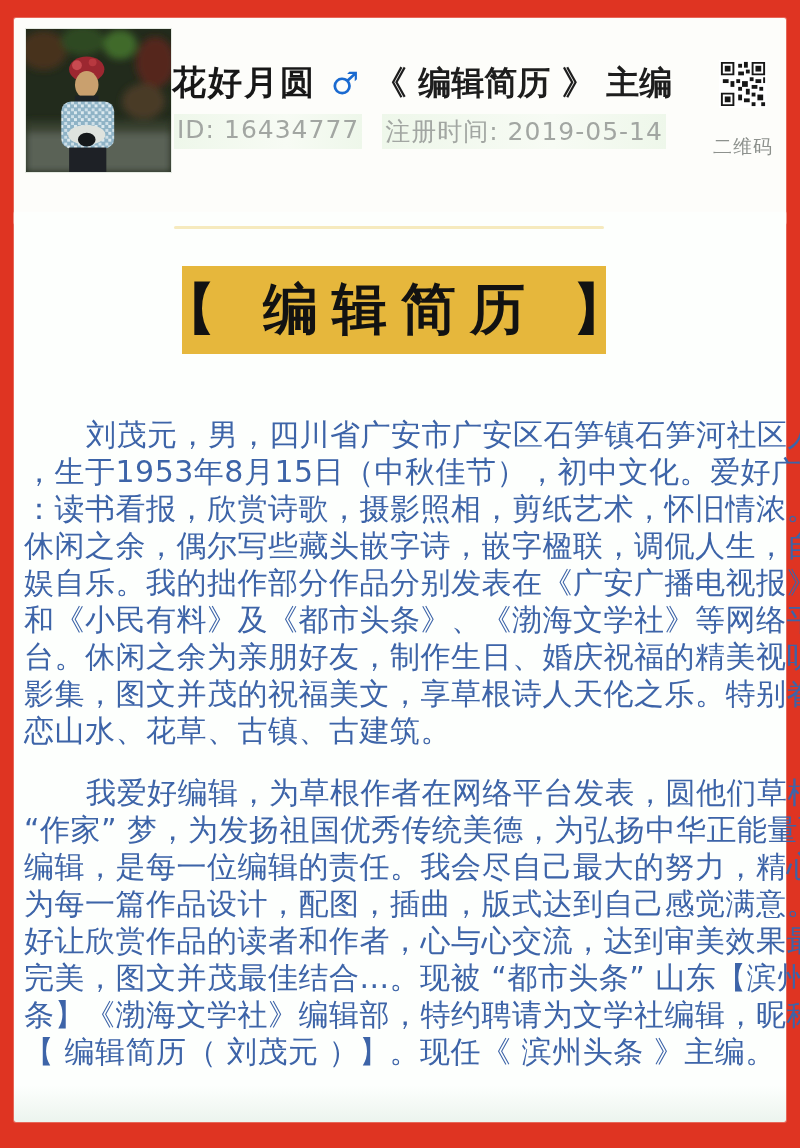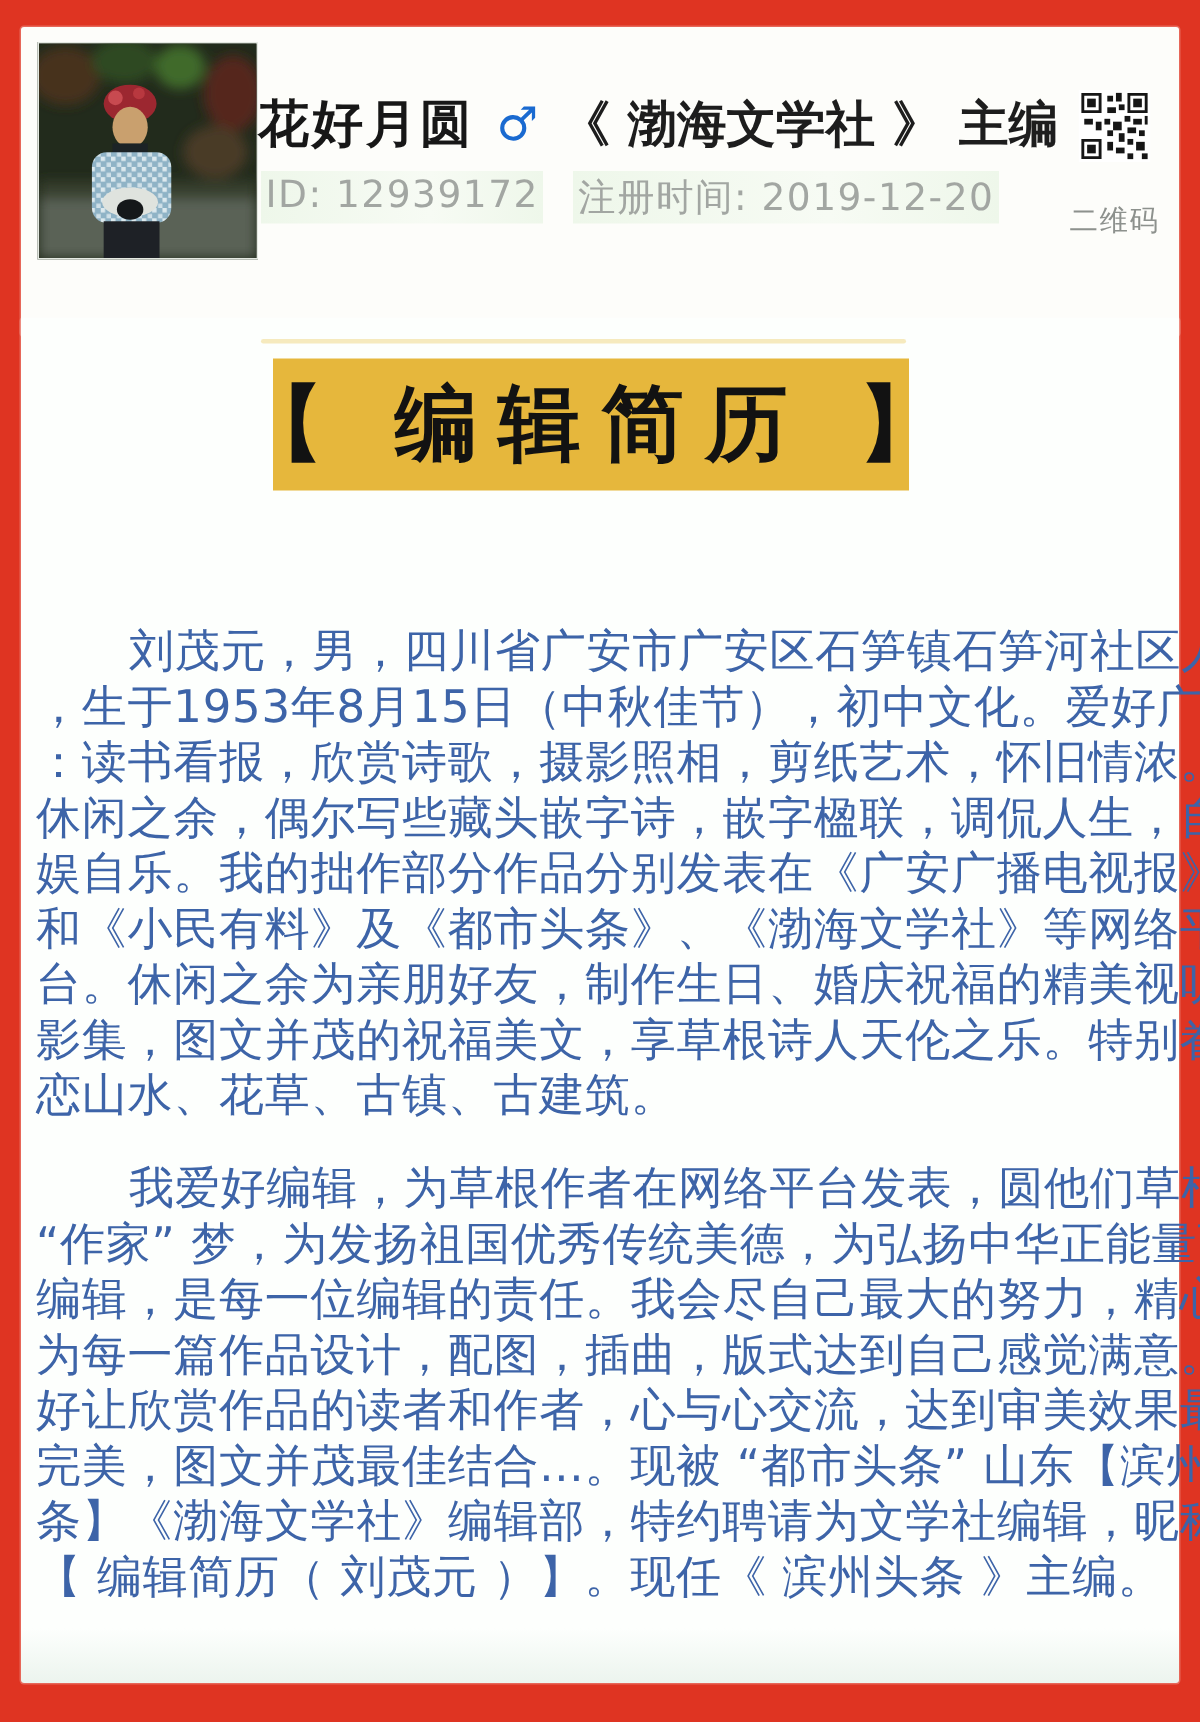--- a/index.html
+++ b/index.html
@@ -38,21 +38,21 @@
   .qr-block svg{display:block;margin:0 auto;width:48px;height:48px;}
   .qr-label{margin-top:26px;font-size:19px;color:#8d918d;letter-spacing:1px;}
   
   .content-card{top:212px;height:910px;
     background:linear-gradient(#fdfffd 96%,#ecf4ee);}
   .banner-echo{
     position:absolute;left:160px;top:14px;width:430px;height:3px;
     background:#f0d98a;opacity:.55;border-radius:2px;
   }
   .banner{
-    position:absolute;left:168px;top:27px;width:424px;height:88px;
+    position:absolute;left:168px;top:54px;width:424px;height:88px;
     background:#e6b73c;
     display:flex;align-items:center;justify-content:center;
   }
   .banner span{
     font-size:55px;font-weight:600;color:#121212;
     letter-spacing:14px;margin-right:-14px;white-space:nowrap;
   }
   .bio-text{
     position:absolute;left:10px;right:12px;top:204px;
     color:#3d64a8;font-size:30px;line-height:37px;
@@ -102,26 +102,26 @@
         <rect x="36" y="74" width="54" height="48" rx="10" fill="url(#chk)"></rect>
         <ellipse cx="62" cy="108" rx="19" ry="10" fill="#dfe3de"></ellipse>
         <ellipse cx="62" cy="113" rx="9" ry="7" fill="#15181a"></ellipse>
         <rect x="44" y="121" width="38" height="25" fill="#1e2126"></rect>
       </svg>
     </div>
 
     <div class="name-row">
       <span class="name">花好月圆</span>
       <span class="gender">♂</span>
-      <span class="user-title">《 渤海文学社 》 主编</span>
+      <span class="user-title">《 编辑简历 》 主编</span>
     </div>
 
     <div class="id-row">
-      <span>ID: 12939172</span>
-      <span>注册时间: 2019-12-20</span>
+      <span>ID: 16434777</span>
+      <span>注册时间: 2019-05-14</span>
     </div>
 
     <div class="qr-block">
       <svg viewBox="0 0 25 25" aria-hidden="true">
         <rect width="25" height="25" fill="#ffffff"></rect>
         <g fill="#161616">
           <path d="M1 1h7v7H1z M2 2v5h5V2z" fill-rule="evenodd"></path>
           <rect x="3" y="3" width="3" height="3"></rect>
           <path d="M17 1h7v7h-7z M18 2v5h5V2z" fill-rule="evenodd"></path>
           <rect x="19" y="3" width="3" height="3"></rect>

